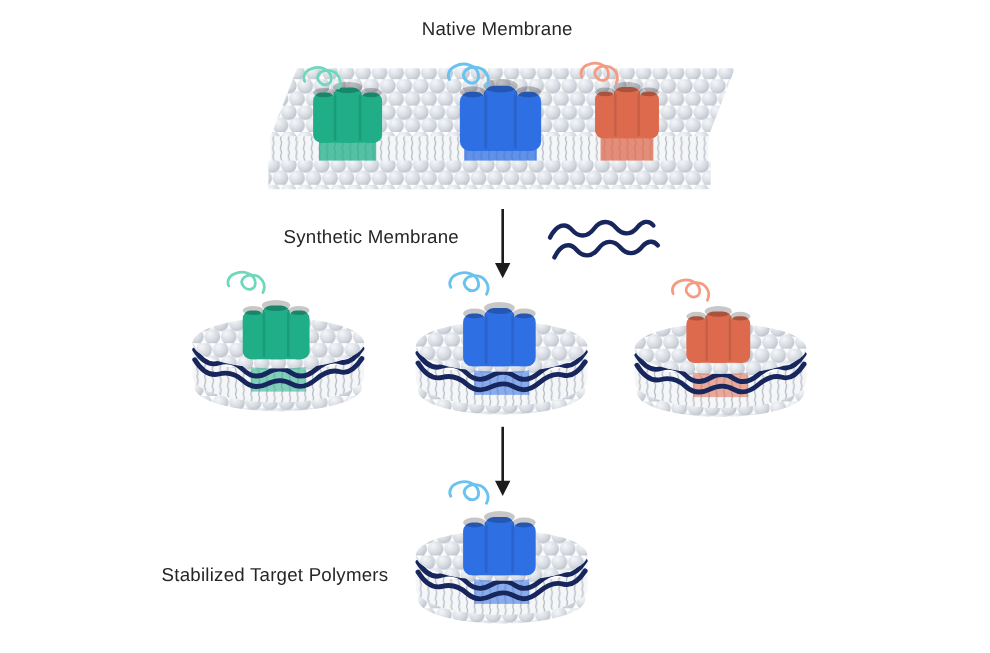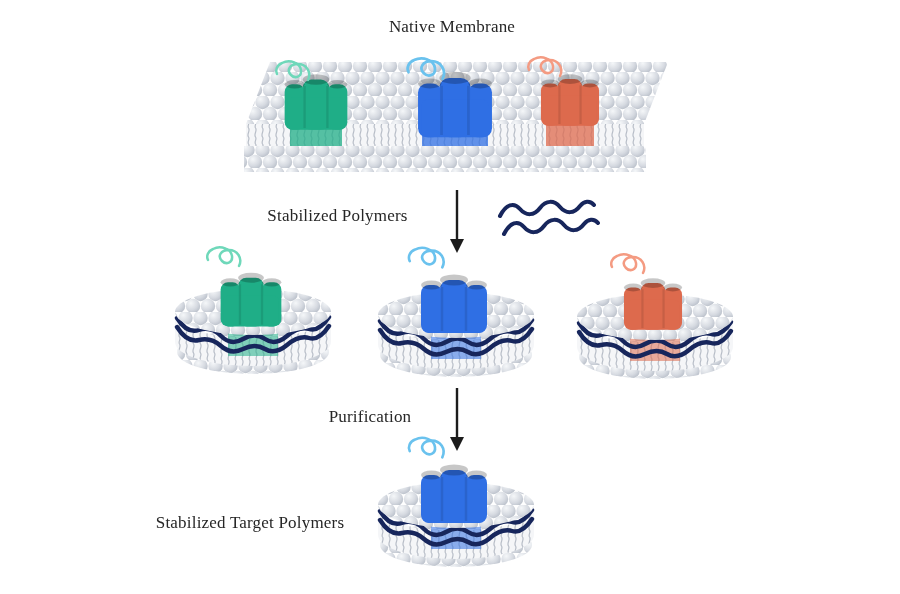--- a/index.html
+++ b/index.html
@@ -1,19 +1,19 @@
 <!DOCTYPE html>
 <html style="--green: #1fae87; --green-light: #6fd8ba; --blue: #2f6fe4; --blue-light: #6ac2ee; --orange: #dd6a4d; --orange-light: #f49b82; --navy: #17265c; --arrow: #1c1c1c; --text: #262626; --sphere-hi: #f5f7f9; --sphere-mid: #d6dae1; --sphere-dark: #b0b7c2; --tail: #b7bdc7; --tail-bg: #f5f6f8; --background: #ffffff;"><head>
 <meta charset="utf-8">
 <style>
   html,body{margin:0;padding:0;background:#fff;}
   .stage{
     position:relative;width:900px;height:594px;overflow:hidden;
     background:var(--background,#ffffff);
-    font-family:Liberation Serif, serif;
+    font-family:Liberation Sans, sans-serif;
   }
   .label{
     position:absolute;color:var(--text,#262626);
     font-size:17px;line-height:1.2;text-align:center;
     letter-spacing:.2px;white-space:nowrap;
   }
   svg{position:absolute;left:0;top:0;}
 </style>
 </head>
 <body>
@@ -137,18 +137,17 @@
       <rect x="-25" y="16" width="50" height="28" opacity="0.55" style="fill:currentColor"></rect>
       <use href="#discBands"></use>
       <use href="#discTop"></use>
       <use href="#protein" transform="translate(-2,-26) scale(1.0)"></use>
       <use href="#squiggle" transform="translate(-20,-56) scale(1.05)" style="color:var(--blue-light,#6ac2ee)"></use>
     </g>
   </svg>
 
   <div class="label" style="left:277px;top:17px;width:350px;">Native Membrane</div>
 
-  <div class="label" style="left:240px;top:206px;width:195px;">Stabilized Polymers</div>
+  <div class="label" style="left:240px;top:206px;width:195px;">Synthetic Membrane</div>
 
-  <div class="label" style="left:295px;top:407px;width:150px;">Purification</div>
 
   <div class="label" style="left:125px;top:513px;width:250px;">Stabilized Target Polymers</div>
 </div>
 
 </body></html>

